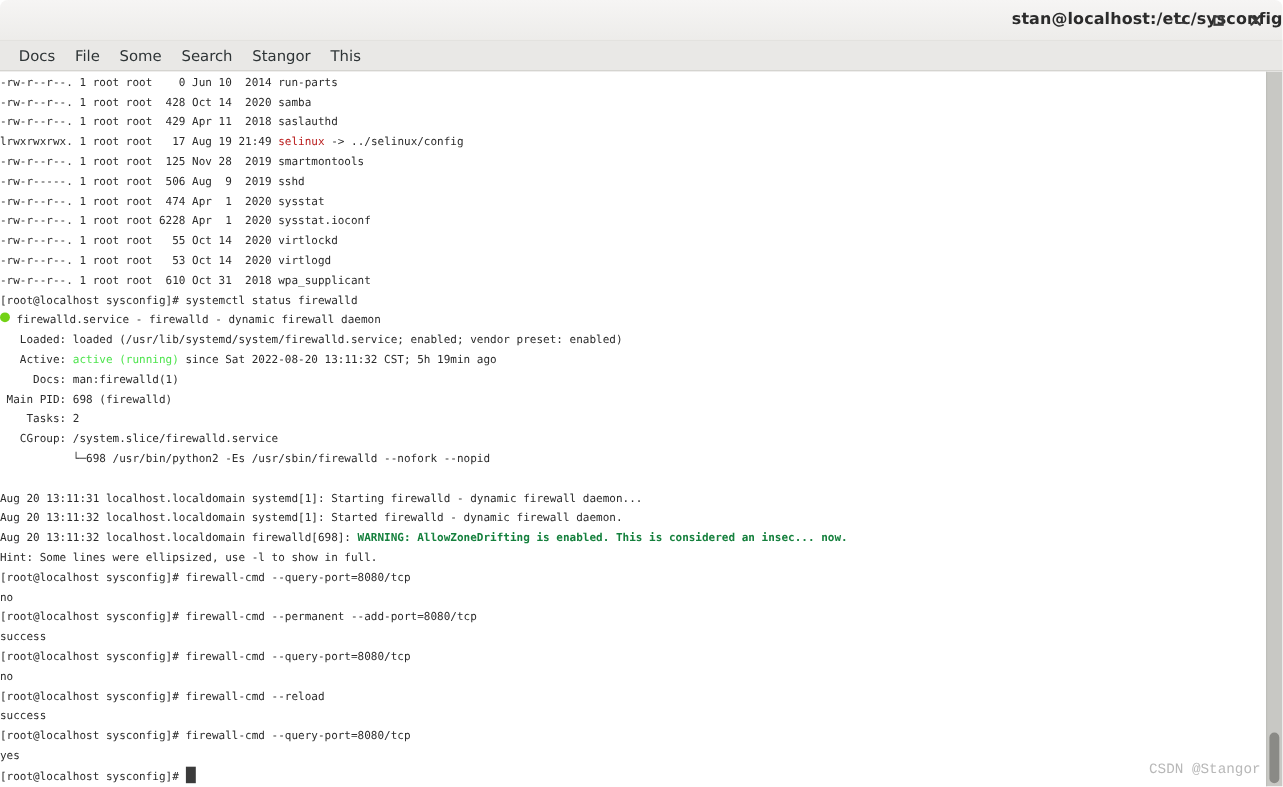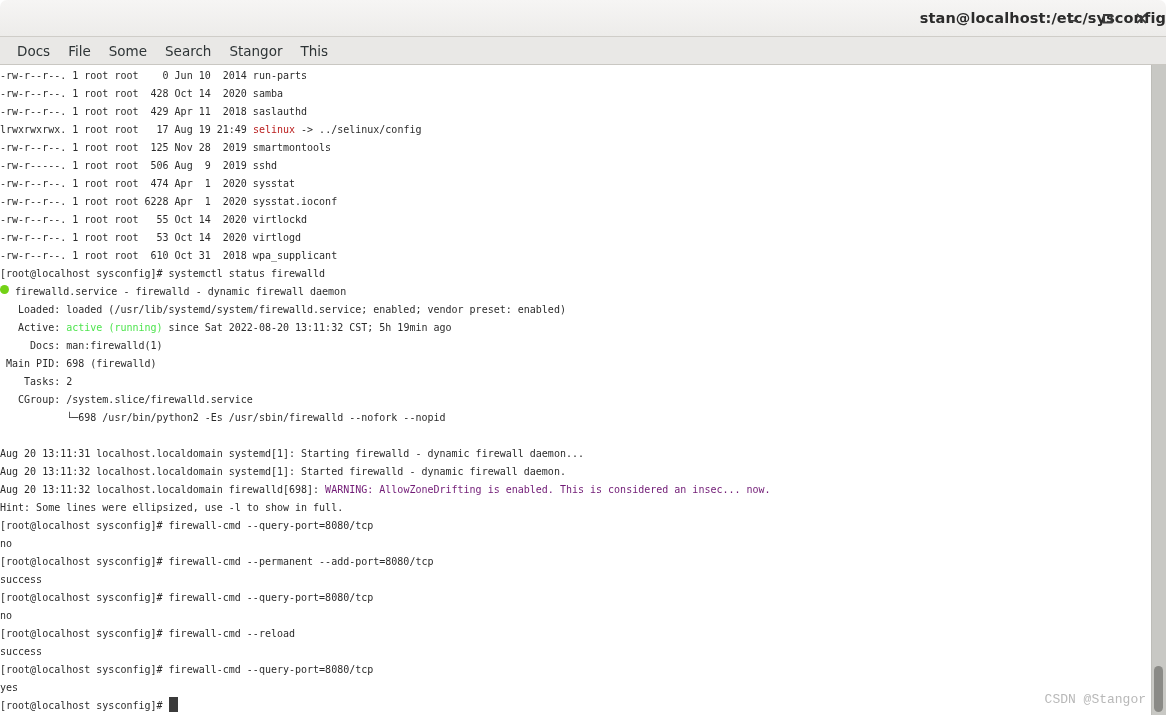--- a/index.html
+++ b/index.html
@@ -108,21 +108,21 @@
     white-space: pre;
     overflow: hidden;
     letter-spacing: 0px;
   }
   .line {
     height: 18px;
     white-space: pre;
   }
   .c-cyan   { color: #b91c1c; }
   .c-green  { color: #4ee44e; text-align: right; }
-  .bold     { font-weight: normal; color: #701a75; }
+  .bold     { font-weight: bold; color: #15803d; }
   .dot {
     display: inline-block;
     width: 9px;
     height: 9px;
     border-radius: 50%;
     background: #73d216;
     vertical-align: 1px;
   }
   .cursor {
     display: inline-block;

